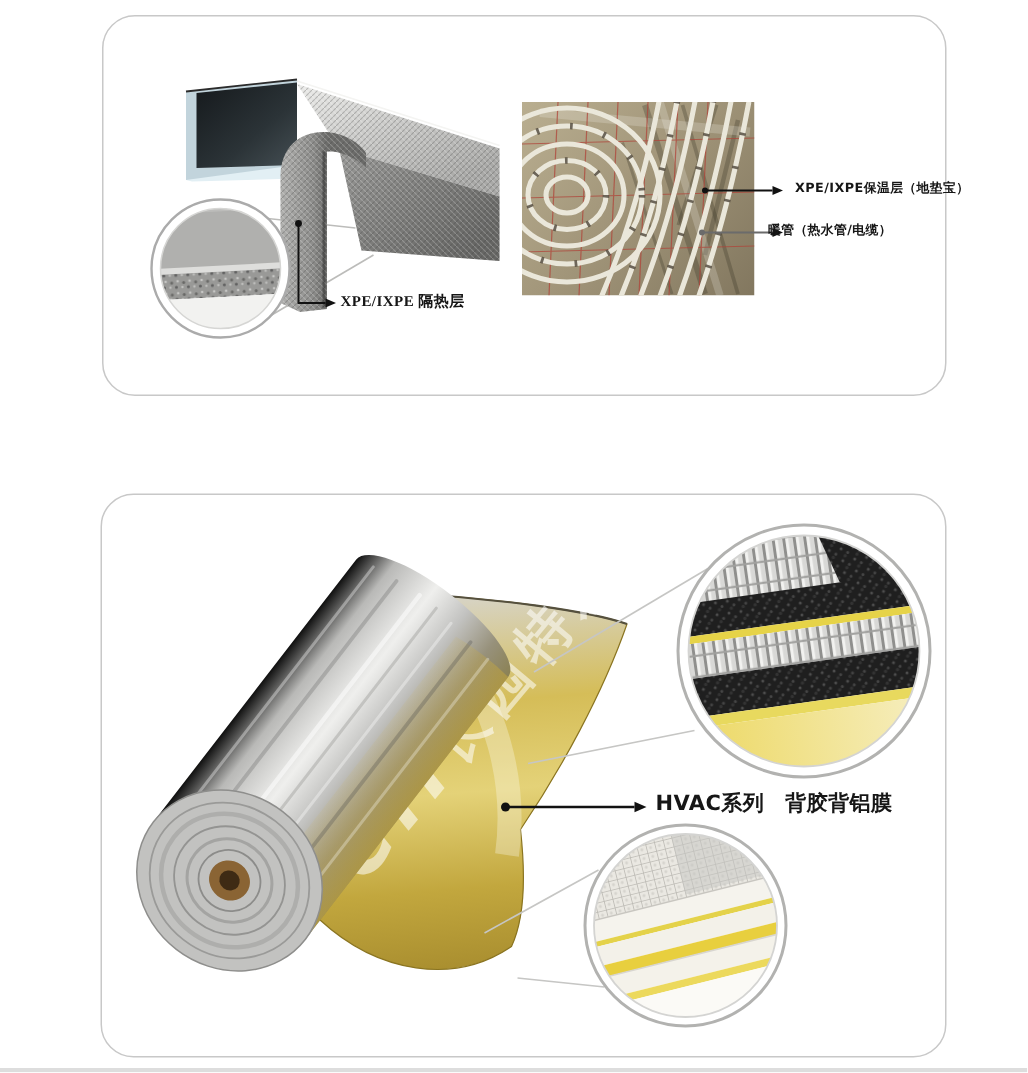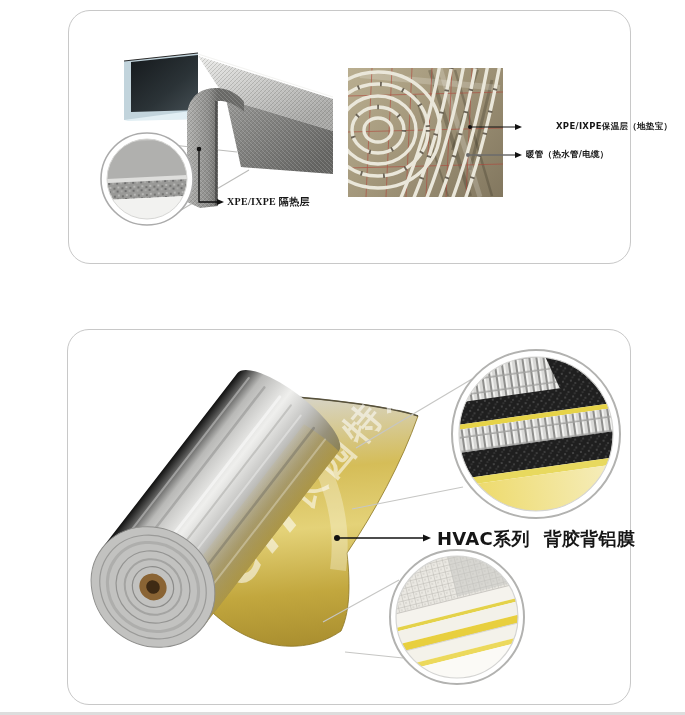--- a/index.html
+++ b/index.html
@@ -12,23 +12,23 @@
     border:1px solid #c8c8c8;border-radius:22px;
   }
   #panel-top{left:68px;top:10px;width:561px;height:252px;}
   #panel-bottom{left:67px;top:329px;width:562px;height:374px;}
   #art{position:absolute;left:0;top:0;width:685px;height:715px;}
   .callout-label{
     position:absolute;color:#161616;font-weight:bold;white-space:nowrap;
     letter-spacing:0.3px;line-height:1.1;
   }
   #duct-label{left:227px;top:196px;font-size:10px;font-family:Liberation Serif, serif;}
-  #photo-label-1{left:556px;top:122px;font-size:8.5px;}
-  #photo-label-2{left:526px;top:150px;font-size:8.5px;}
-  #product-label{left:437px;top:529px;font-size:18px;}
+  #photo-label-1{left:530px;top:122px;font-size:8.5px;}
+  #photo-label-2{left:512px;top:150px;font-size:8.5px;}
+  #product-label{left:437px;top:529px;font-size:14px;}
   #product-label .gap{display:inline-block;width:14px;}
   #bottom-rule{position:absolute;left:0;top:712px;width:685px;height:3px;background:#dddddd;}
 </style>
 </head>
 <body>
 
 <div class="screen">
 
   <div class="panel" id="panel-top"></div>
   <div class="panel" id="panel-bottom"></div>

